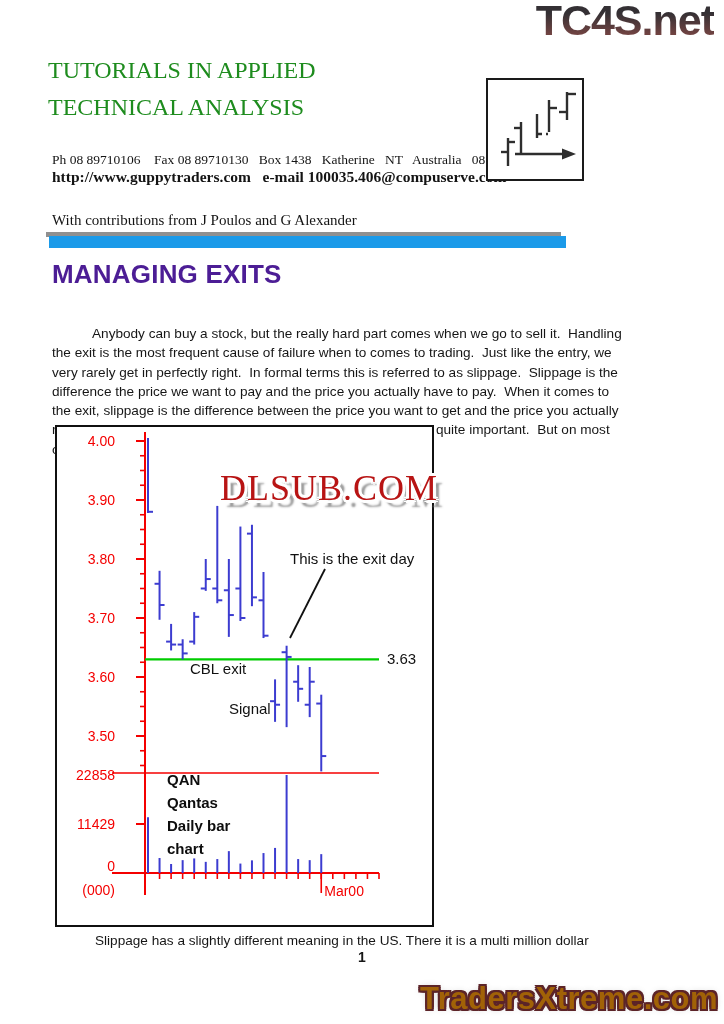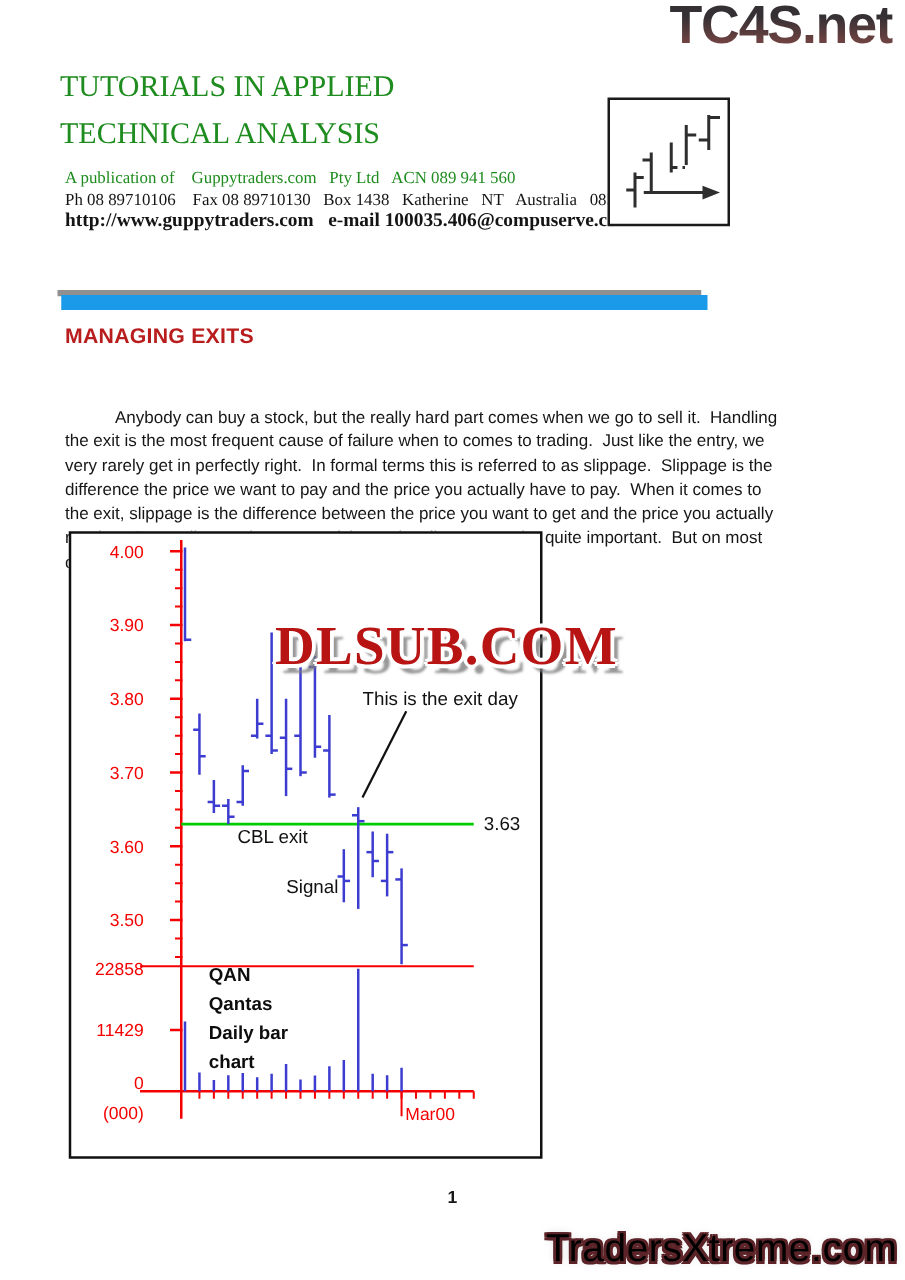--- a/index.html
+++ b/index.html
@@ -39,66 +39,65 @@
   .logo-box {
     position:absolute; left:486px; top:78px; width:98px; height:103px;
     border:2px solid #1a1a1a; background:#fff;
   }
 
   .bar-shadow { position:absolute; left:46px; top:232px; width:515px; height:5px;  background:#909090; }
   .bar-blue   { position:absolute; left:49px; top:236px; width:517px; height:12px; background:#1b9ae9; }
 
   .section-heading {
     position:absolute; left:52px; top:259px;
-    font-size:17px; font-weight:bold; letter-spacing:.2px; color:#b91c1c;
+    font-size:26px; font-weight:bold; letter-spacing:.2px; color:#4c1d95;
   }
   .body-par {
     position:absolute; left:52px; top:293px; width:640px;
     font-size:13.6px; line-height:19.3px; color:#161616;
     white-space:pre-wrap; text-indent:40px;margin-top:31px;
   }
 
   
   .chart-wrap {
     position:absolute; left:55px; top:425px; width:379px; height:502px;
     border:2px solid #101010; background:#fff;text-align:center;
   }
   .chart-wrap svg { position:absolute; left:0; top:0; font-family:"Liberation Sans", sans-serif; }
   .watermark {
-    position:absolute; left:163px; top:64px; z-index:5;
-    font-family:"Liberation Serif", serif; font-weight:bold;
-    font-size:44px; letter-spacing:1px; white-space:nowrap; color:#b81414;
+    position:absolute; left:163px; top:40px; z-index:5;
+    font-family:"Liberation Serif", serif; font-weight:normal;
+    font-size:36px; letter-spacing:1px; white-space:nowrap; color:#b81414;
     text-shadow:
       -2px -2px 0 #fff, 2px -2px 0 #fff, -2px 2px 0 #fff, 2px 2px 0 #fff,
       -3px 0 0 #fff, 3px 0 0 #fff, 0 -3px 0 #fff, 0 3px 0 #fff,
       6px 7px 2px rgba(125,125,125,.8);
   }
 
   .footer-line { position:absolute; left:95px; top:933px; font-size:13.6px; color:#161616; }
   .page-num    { position:absolute; left:0; top:949px; width:724px; text-align:center;
                  font-size:14px; font-weight:600; color:#161616; }
   .txtreme {
     position:absolute; right:6px; top:981px;
-    font-weight:normal; font-size:31px; letter-spacing:.5px; color:#000000;
+    font-weight:bold; font-size:31px; letter-spacing:.5px; color:#a16207;
     text-shadow:
       -2px -2px 0 #5c2428, 2px -2px 0 #5c2428, -2px 2px 0 #5c2428, 2px 2px 0 #5c2428,
       -2px 0 0 #5c2428, 2px 0 0 #5c2428, 0 -2px 0 #5c2428, 0 2px 0 #5c2428,
       0 0 7px rgba(190,190,190,.9);
   }
 </style>
 </head>
 <body>
 
 <div id="page">
 
   <div class="tc4s">TC4S.net</div>
 
   <div class="title pre">TUTORIALS IN APPLIED
 TECHNICAL ANALYSIS</div>
-  <div class="pub-line serif pre">A publication of    Guppytraders.com   Pty Ltd   ACN 089 941 560</div>
   <div class="ph-line serif pre">Ph 08 89710106    Fax 08 89710130   Box 1438   Katherine   NT   Australia   0851</div>
   <div class="url-line serif pre">http://www.guppytraders.com   e-mail 100035.406@compuserve.com</div>
 
   <div class="logo-box">
     <svg width="94" height="99" viewBox="0 0 94 99">
       <g stroke="#2e2e2e" stroke-width="2.4" fill="none">
         <line x1="20" y1="58" x2="20" y2="86"></line>
         <line x1="13" y1="72" x2="20" y2="72"></line>
         <line x1="20" y1="62" x2="27" y2="62"></line>
         <line x1="33" y1="42" x2="33" y2="74"></line>
@@ -109,20 +108,21 @@
         <line x1="61" y1="20" x2="61" y2="52"></line>
         <line x1="61" y1="28" x2="69" y2="28"></line>
         <line x1="79" y1="12" x2="79" y2="40"></line>
         <line x1="71" y1="32" x2="79" y2="32"></line>
         <line x1="79" y1="14" x2="88" y2="14"></line>
       </g>
       <polygon points="88,74 74,68.5 74,79.5" fill="#2e2e2e"></polygon>
     </svg>
   </div>
 
+  <div class="contrib serif pre">With contributions from J Poulos and G Alexander</div>
 
   <div class="bar-shadow"></div>
   <div class="bar-blue"></div>
 
   <div class="section-heading">MANAGING EXITS</div>
   <div class="body-par">Anybody can buy a stock, but the really hard part comes when we go to sell it.  Handling
 the exit is the most frequent cause of failure when to comes to trading.  Just like the entry, we
 very rarely get in perfectly right.  In formal terms this is referred to as slippage.  Slippage is the
 difference the price we want to pay and the price you actually have to pay.  When it comes to
 the exit, slippage is the difference between the price you want to get and the price you actually
@@ -260,16 +260,17 @@
         <text x="110" y="404" text-anchor="start" font-size="15" fill="#0d0d0d" font-weight="bold">Daily bar</text>
         <text x="110" y="427" text-anchor="start" font-size="15" fill="#0d0d0d" font-weight="bold">chart</text>
         <text x="133" y="247" text-anchor="start" font-size="15" fill="#111111">CBL exit</text>
         <text x="172" y="287" text-anchor="start" font-size="15" fill="#111111">Signal</text>
         <text x="233" y="137" text-anchor="start" font-size="15" fill="#111111">This is the exit day</text>
         <line x1="268" y1="142" x2="233" y2="211" stroke="#111111" stroke-width="1.8"></line>
       </svg>
     <div class="watermark">DLSUB.COM</div>
   </div>
 
+  <div class="footer-line">Slippage has a slightly different meaning in the US.  There it  is a multi million dollar</div>
   <div class="page-num">1</div>
   <div class="txtreme">TradersXtreme.com</div>
 
 </div>
 
 </body></html>

